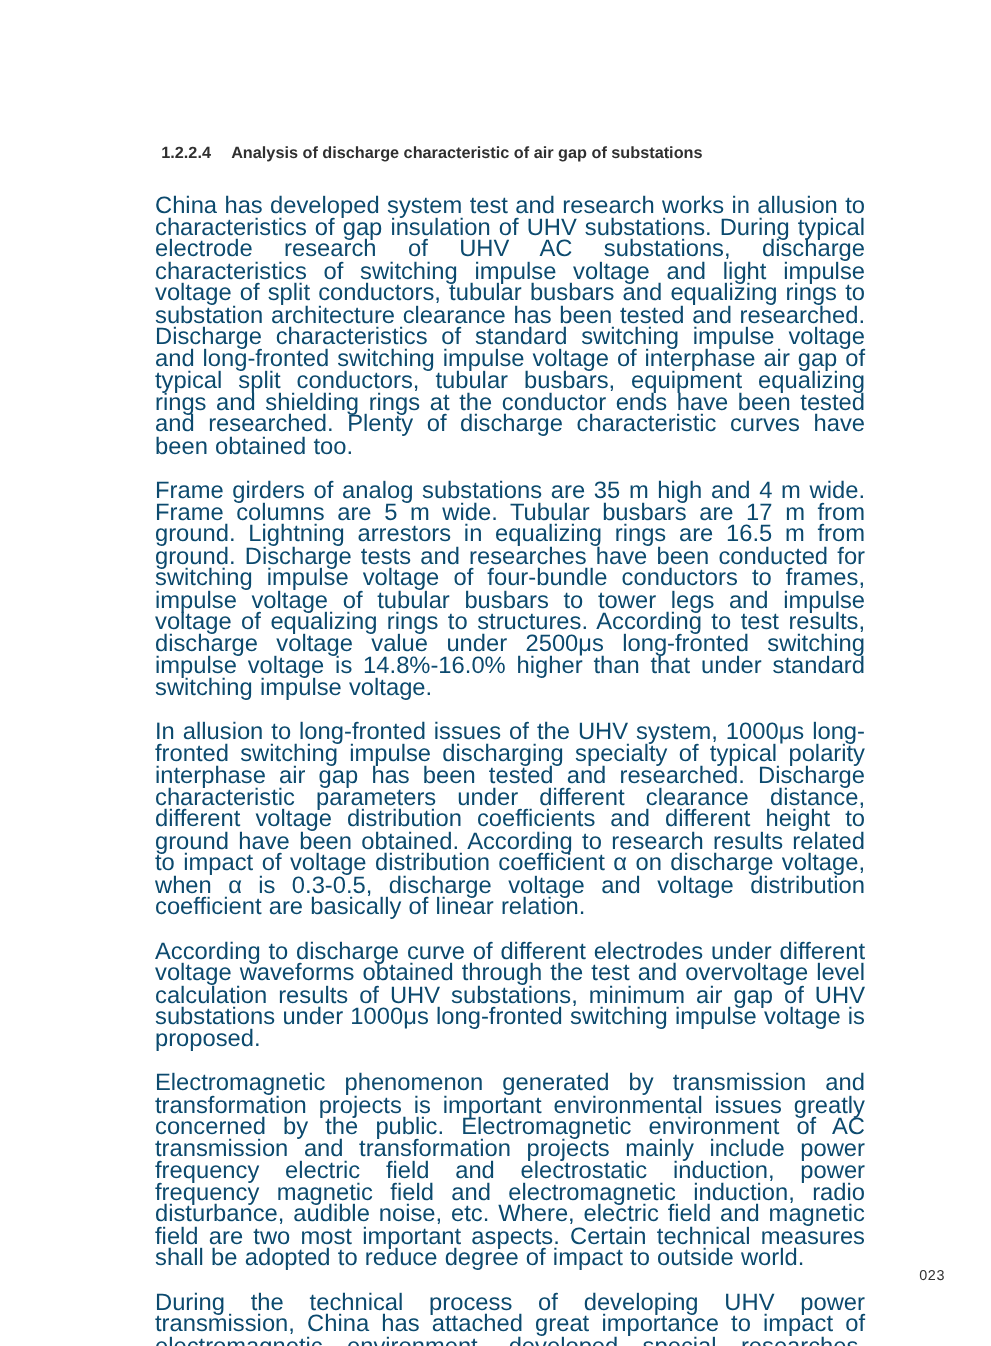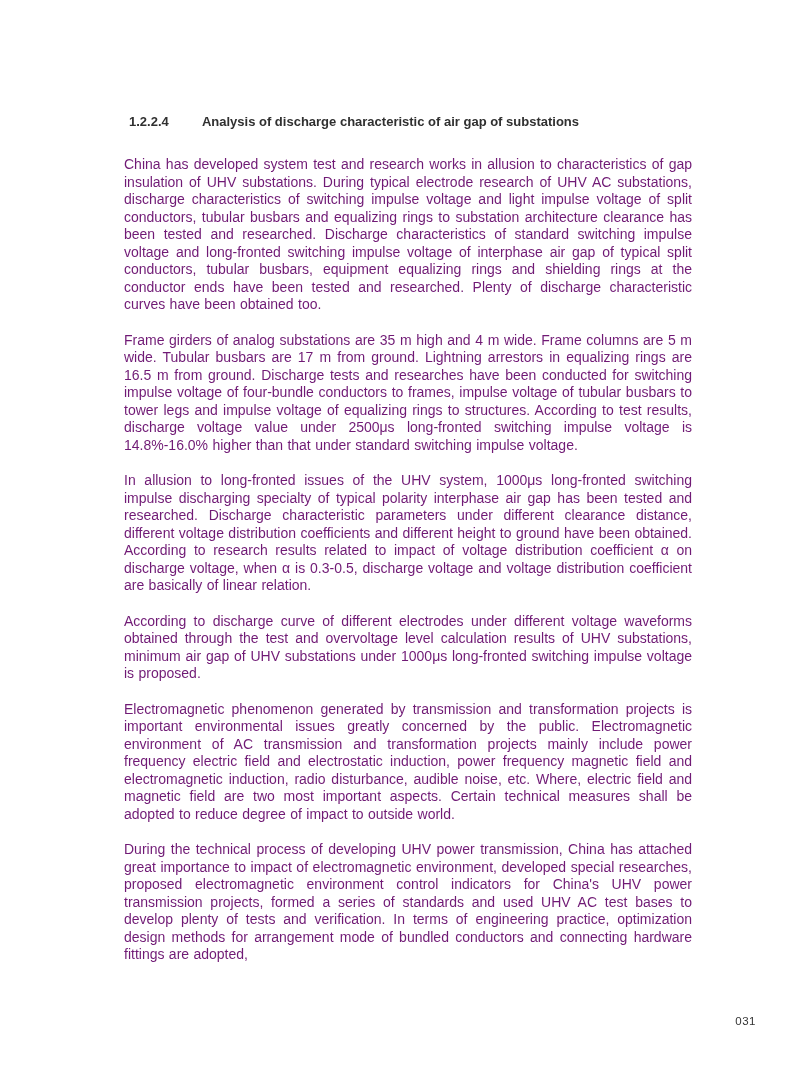--- a/index.html
+++ b/index.html
@@ -24,31 +24,31 @@
   .section-heading {
     font-size: 13px;
     font-weight: bold;
     color: #303030;
     line-height: 17px;
     margin: 0 0 26px 0;
     padding-left: 5px;
   }
   .section-heading .hnum {
     display: inline-block;
-    margin-right: 30px;
+    margin-right: 13px;
   }
   .section-heading.second {
     margin-bottom: 30px;
   }
   p.body-para {
-    font-size: 14px;
+    font-size: 19px;
     line-height: 17.5px;
     text-align: justify;
     margin: 0 0 18px 0;
-    color: #701a75;
+    color: #0c4a6e;
     word-spacing: 0.5px;
   }
   .page-number {
     position: absolute;
     top: 1015px;
     right: 37px;
     font-size: 11.5px;
     color: #333333;
     letter-spacing: 0.5px;
   }
@@ -67,13 +67,13 @@
   <p class="body-para">Frame girders of analog substations are 35 m high and 4 m wide. Frame columns are 5 m wide. Tubular busbars are 17 m from ground. Lightning arrestors in equalizing rings are 16.5 m from ground. Discharge tests and researches have been conducted for switching impulse voltage of four-bundle conductors to frames, impulse voltage of tubular busbars to tower legs and impulse voltage of equalizing rings to structures. According to test results, discharge voltage value under 2500μs long-fronted switching impulse voltage is 14.8%-16.0% higher than that under standard switching impulse voltage.</p>
   <p class="body-para">In allusion to long-fronted issues of the UHV system, 1000μs long-fronted switching impulse discharging specialty of typical polarity interphase air gap has been tested and researched. Discharge characteristic parameters under different clearance distance, different voltage distribution coefficients and different height to ground have been obtained. According to research results related to impact of voltage distribution coefficient α on discharge voltage, when α is 0.3-0.5, discharge voltage and voltage distribution coefficient are basically of linear relation.</p>
   <p class="body-para">According to discharge curve of different electrodes under different voltage waveforms obtained through the test and overvoltage level calculation results of UHV substations, minimum air gap of UHV substations under 1000μs long-fronted switching impulse voltage is proposed.</p>
 
 
   <p class="body-para">Electromagnetic phenomenon generated by transmission and transformation projects is important environmental issues greatly concerned by the public. Electromagnetic environment of AC transmission and transformation projects mainly include power frequency electric field and electrostatic induction, power frequency magnetic field and electromagnetic induction, radio disturbance, audible noise, etc. Where, electric field and magnetic field are two most important aspects. Certain technical measures shall be adopted to reduce degree of impact to outside world.</p>
   <p class="body-para">During the technical process of developing UHV power transmission, China has attached great importance to impact of electromagnetic environment, developed special researches, proposed electromagnetic environment control indicators for China's UHV power transmission projects, formed a series of standards and used UHV AC test bases to develop plenty of tests and verification. In terms of engineering practice, optimization design methods for arrangement mode of bundled conductors and connecting hardware fittings are adopted,</p>
 
 </div>
 
-<div class="page-number">031</div>
+<div class="page-number">023</div>
 
 </body></html>

